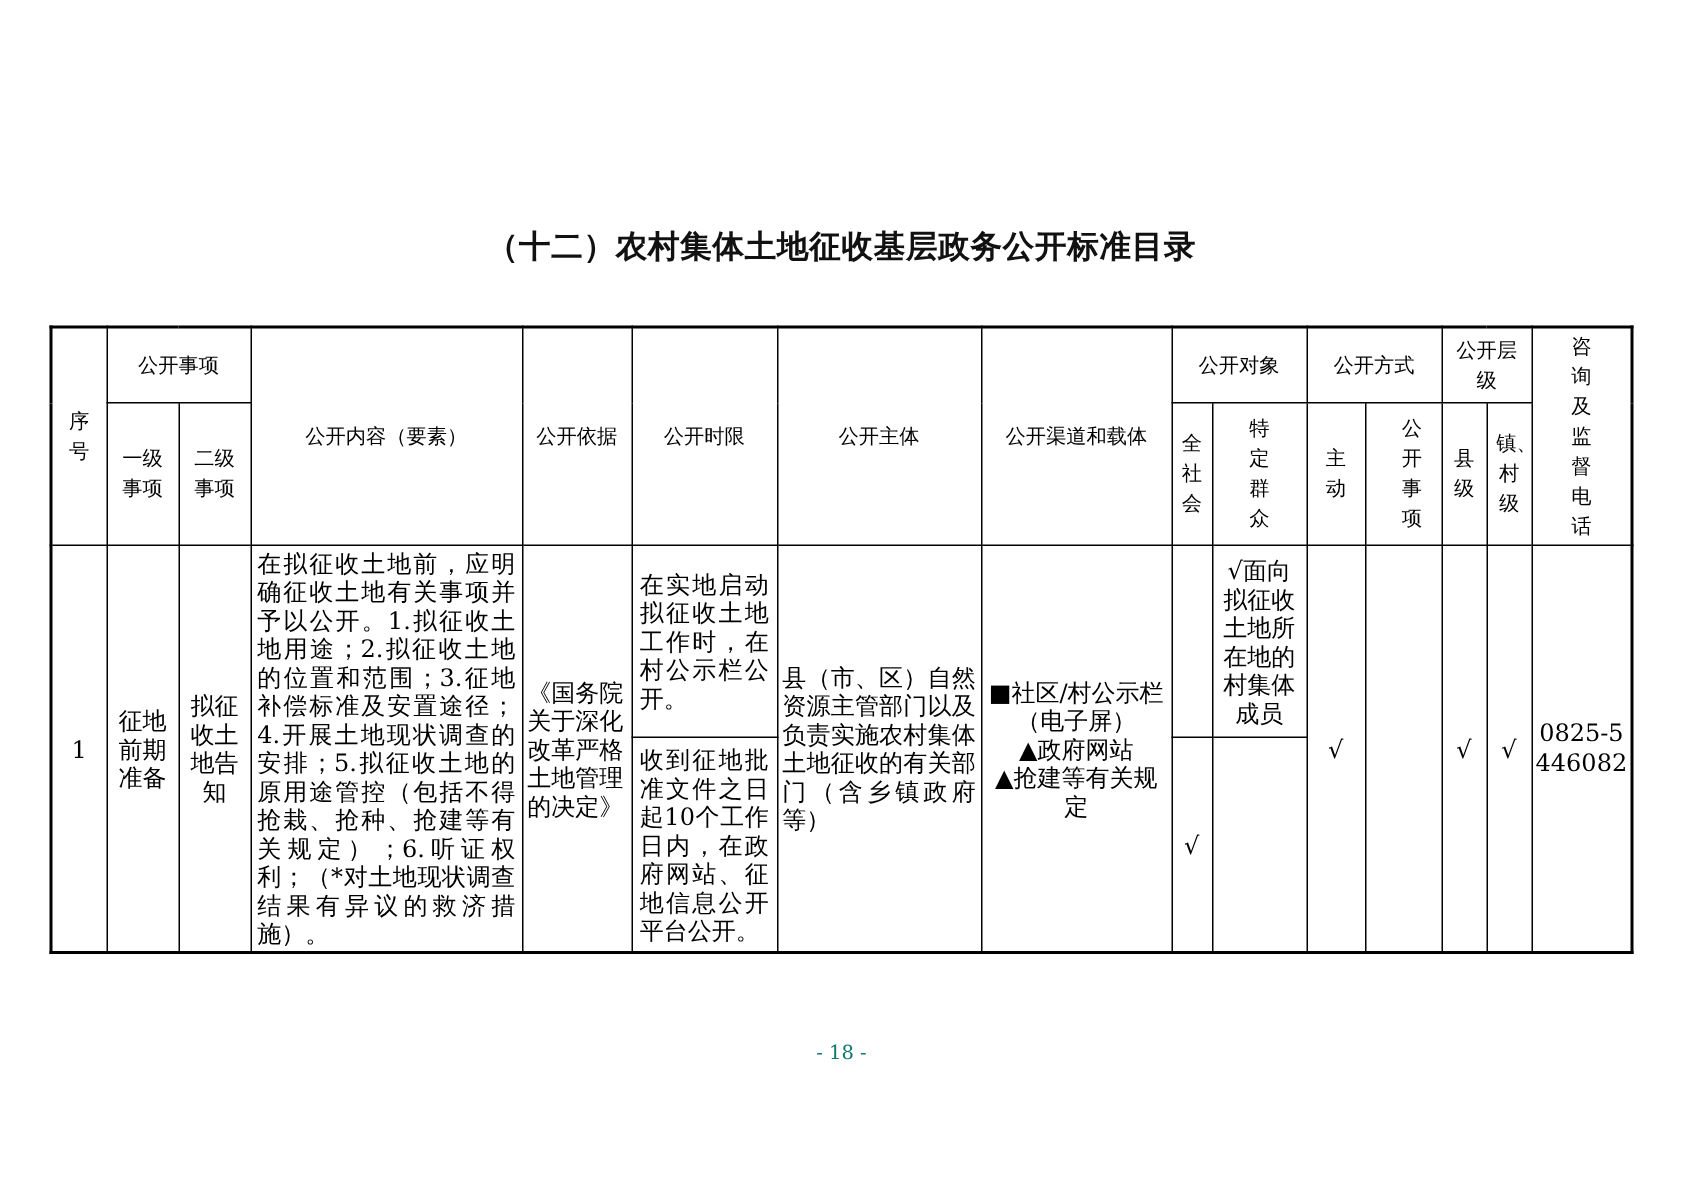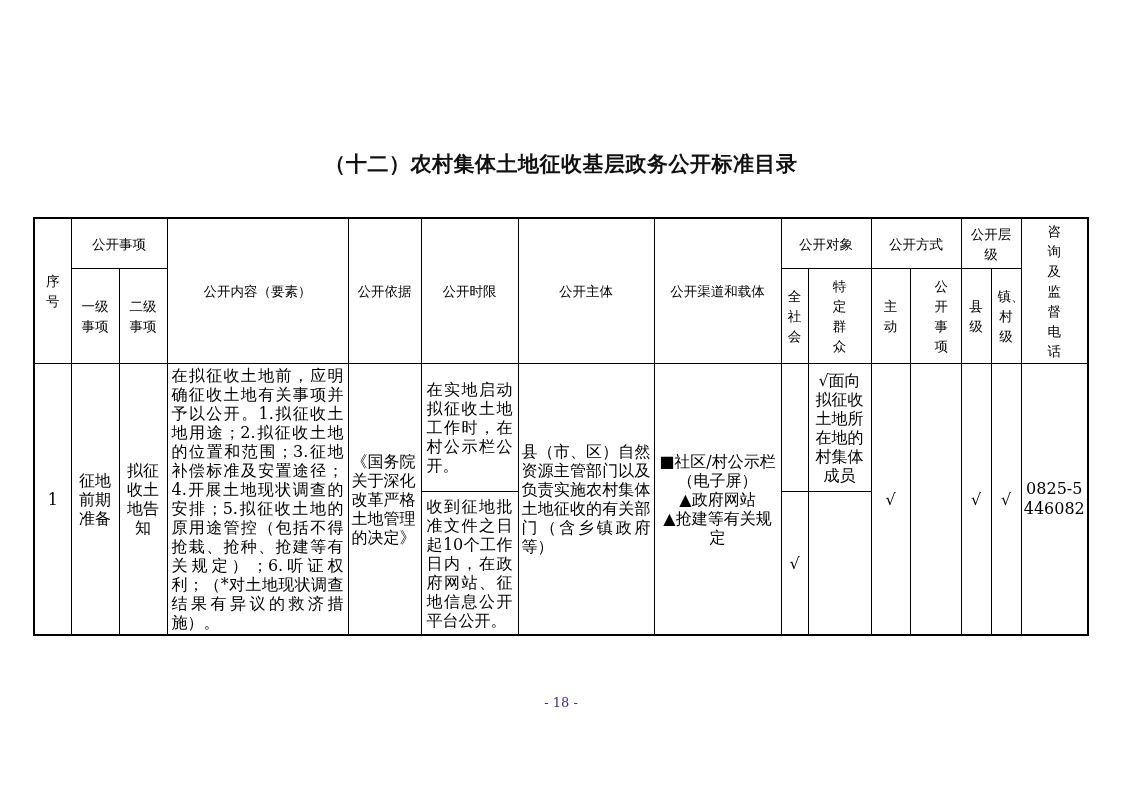--- a/index.html
+++ b/index.html
@@ -63,21 +63,21 @@
   tr.hr1{height:36px;}
   tr.hr2{height:84px;}
   tr.dr1{height:124px;}
   tr.dr2{height:98px;}
   .page-number{
     position:absolute;
     top:695px;left:0;width:1122px;
     text-align:center;
     font-size:13px;
     font-family:"DejaVu Serif", serif;
-    color:#4c1d95;
+    color:#0f766e;
   }
 </style>
 </head>
 <body>
 
 <div class="page">
 
   <div class="doc-title">（十二）农村集体土地征收基层政务公开标准目录</div>
 
   <table class="catalog">

